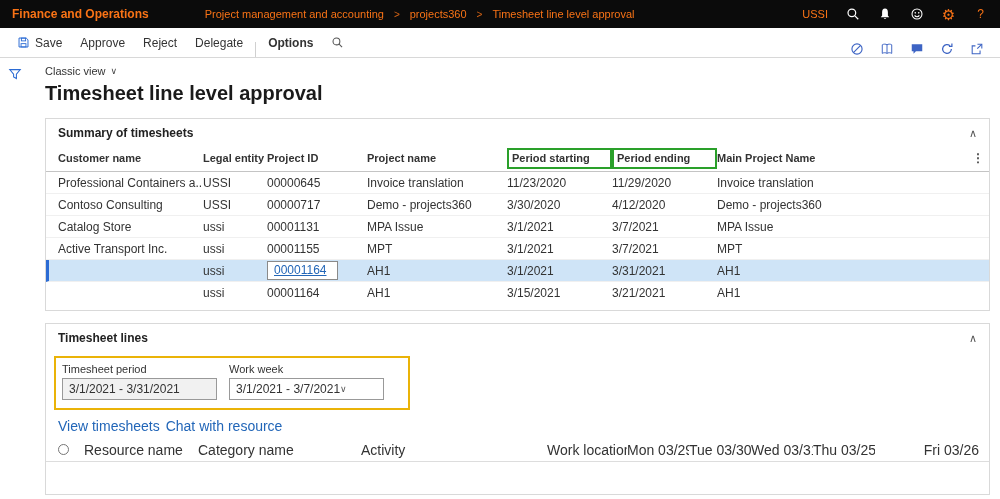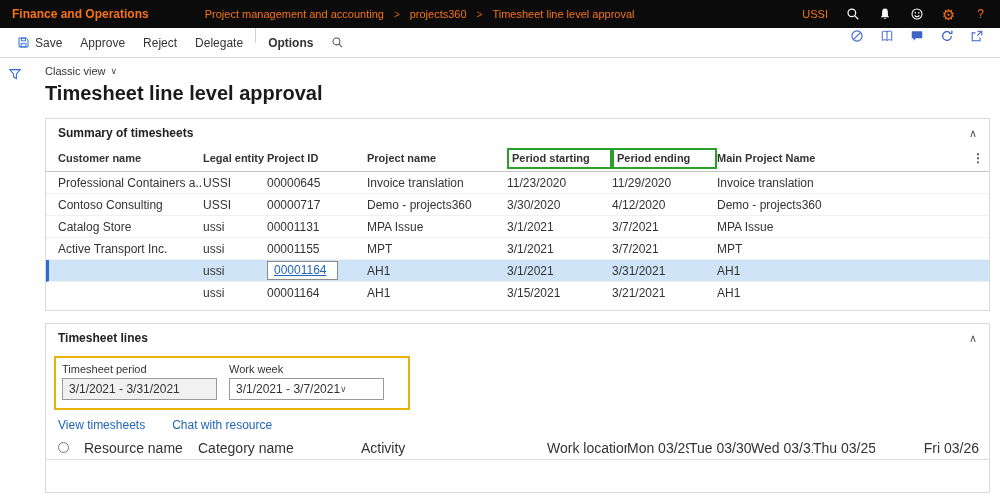--- a/index.html
+++ b/index.html
@@ -15,21 +15,21 @@
   }
   .app-name { font-size: 12px; font-weight: bold; margin-right: 56px; white-space: nowrap; cursor: pointer; }
   .crumbs { display: flex; align-items: center; gap: 10px; font-size: 11px; }
   .crumb { white-space: nowrap; cursor: pointer; }
   .crumb-sep { font-size: 10px; opacity: .85; }
   .topbar-right { margin-left: auto; display: flex; align-items: center; gap: 17px; font-size: 11px; }
   .tb-icon { min-width: 15px; height: 16px; display: flex; align-items: center; justify-content: center; cursor: pointer; font-size: 13px; line-height: 1; }
   
   .actionbar {
     height: 30px; border-bottom: 1px solid #d8d8d8; background: #fff;
-    display: flex; align-items: flex-start; font-size: 12px; color: #333; padding: 0 8px;
+    display: flex; align-items: flex-end; font-size: 12px; color: #333; padding: 0 8px;
   }
   .ab-item { padding: 0 9px; height: 100%; display: flex; align-items: center; gap: 5px; cursor: pointer; white-space: nowrap; }
   .ab-item.bold { font-weight: bold; }
   .ab-divider { width: 1px; height: 15px; background: #d0d0d0; margin: 0 3px; }
   .ab-right { margin-left: auto; display: flex; align-items: center; gap: 15px; padding-right: 8px; color: #3d64c4; }
   .ab-right .tb-icon { color: #3d64c4; }
   
   .workspace { display: flex; height: 441px; }
   .leftstrip { width: 30px; padding-top: 9px; display: flex; justify-content: center; align-items: flex-start; color: #2b6bd4; }
   .main { flex: 1; padding: 7px 10px 0 15px; }
@@ -55,21 +55,21 @@
   .link { color: #2266b8; cursor: pointer; text-decoration: none; }
   .pid-box .link { text-decoration: underline; }
   
   .fields-wrap { margin: 6px 0 0 8px; }
   .green-box { display: inline-flex; gap: 12px; border: 2px solid #eab308; padding: 5px 24px 8px 6px; }
   .field-label { font-size: 11px; color: #333; margin-bottom: 3px; }
   .tf { width: 155px; height: 22px; border: 1px solid #999; font-size: 12px; color: #333; display: flex; align-items: center; padding: 0 6px; background: #fff; }
   .tf.disabled { background: #f1f1f1; }
   .combo { justify-content: flex-start; cursor: pointer; }
   .combo .chev { color: #555; font-size: 9px; }
-  .links-row { display: flex; gap: 27px; font-size: 12px; margin: 8px 0 5px 12px; }
+  .links-row { display: flex; gap: 6px; font-size: 14px; margin: 8px 0 5px 12px; }
   
   .ln-head, .ln-row {
     display: grid; grid-template-columns: 26px 114px 163px 186px 80px 62px 62px 62px 62px 1fr;
     align-items: center; padding-left: 12px;
   }
   .ln-head { height: 23px; font-size: 14px; font-weight: normal; color: #333; border-bottom: 1px solid #ddd; margin-top: 2px; }
   .ln-row { height: 22px; font-size: 12px; background: #e9f2fb; border-left: 3px solid #2b6bd4; padding-left: 9px; border-bottom: 1px solid #e4e4e4; cursor: default; }
   .num { text-align: right; padding-right: 10px; white-space: nowrap; }
   .radio { width: 11px; height: 11px; border: 1px solid #767676; border-radius: 50%; background: #fff; display: inline-block; cursor: pointer; }
   .filler { height: 32px; }

